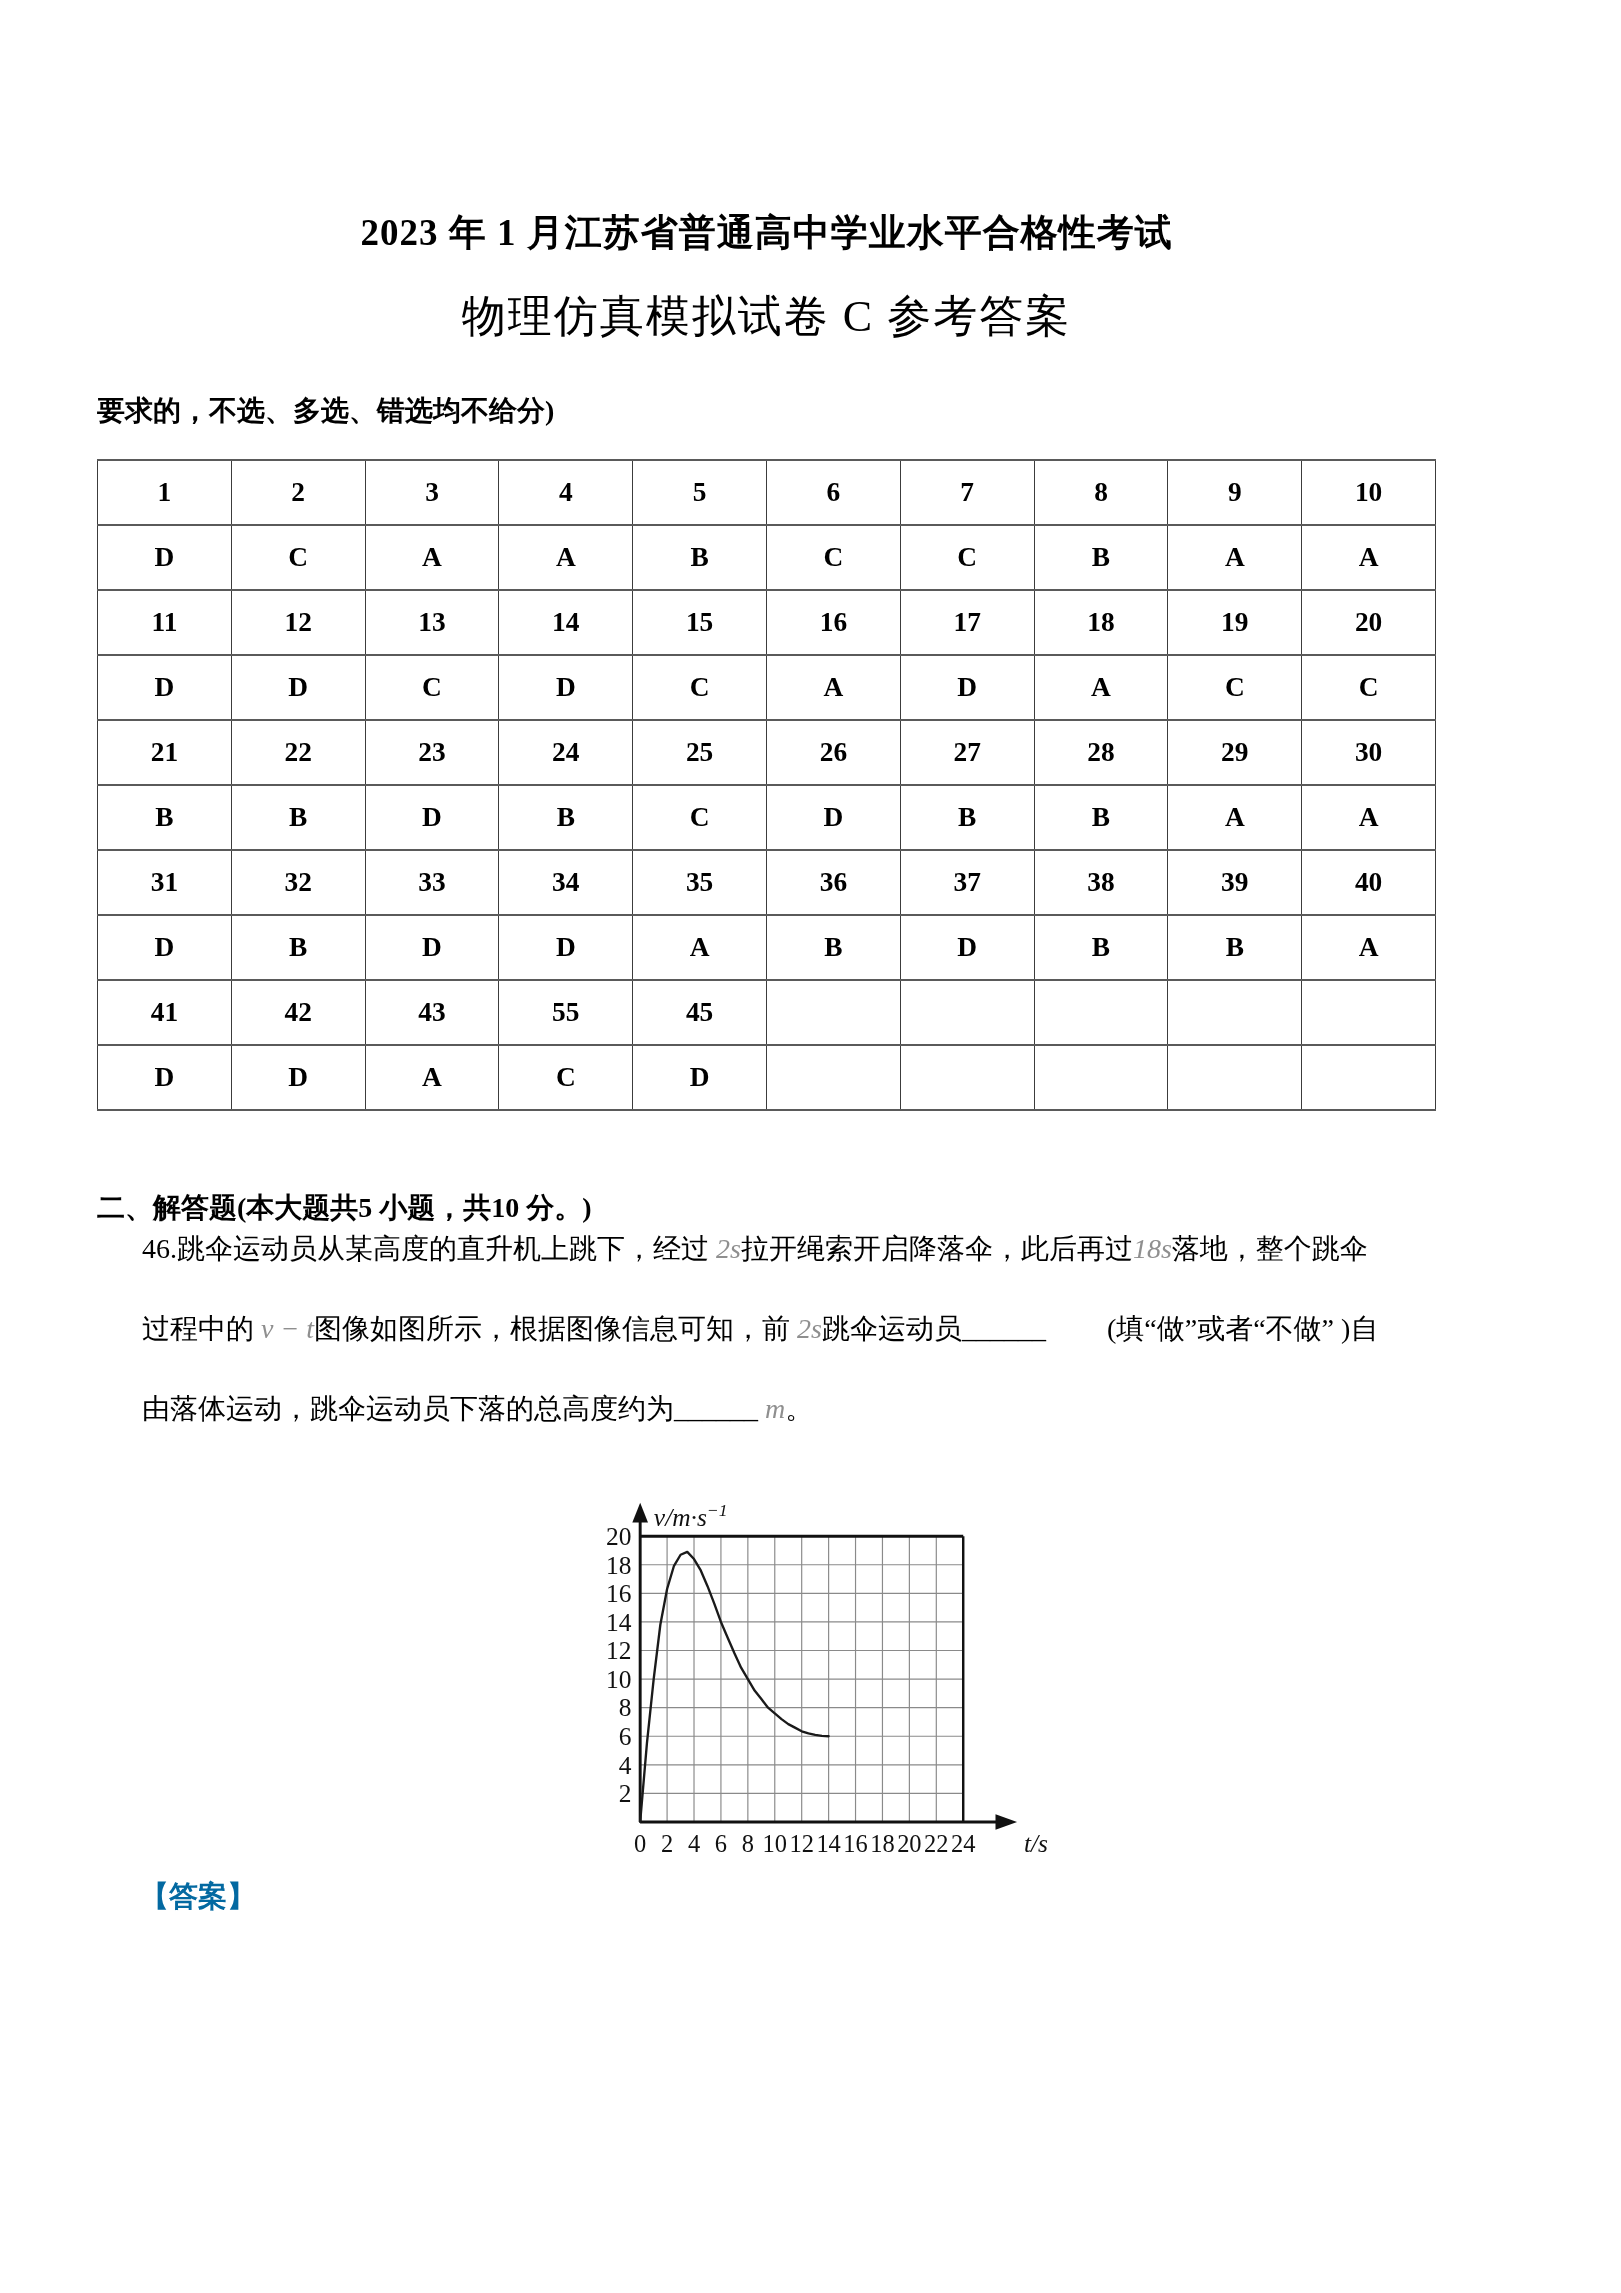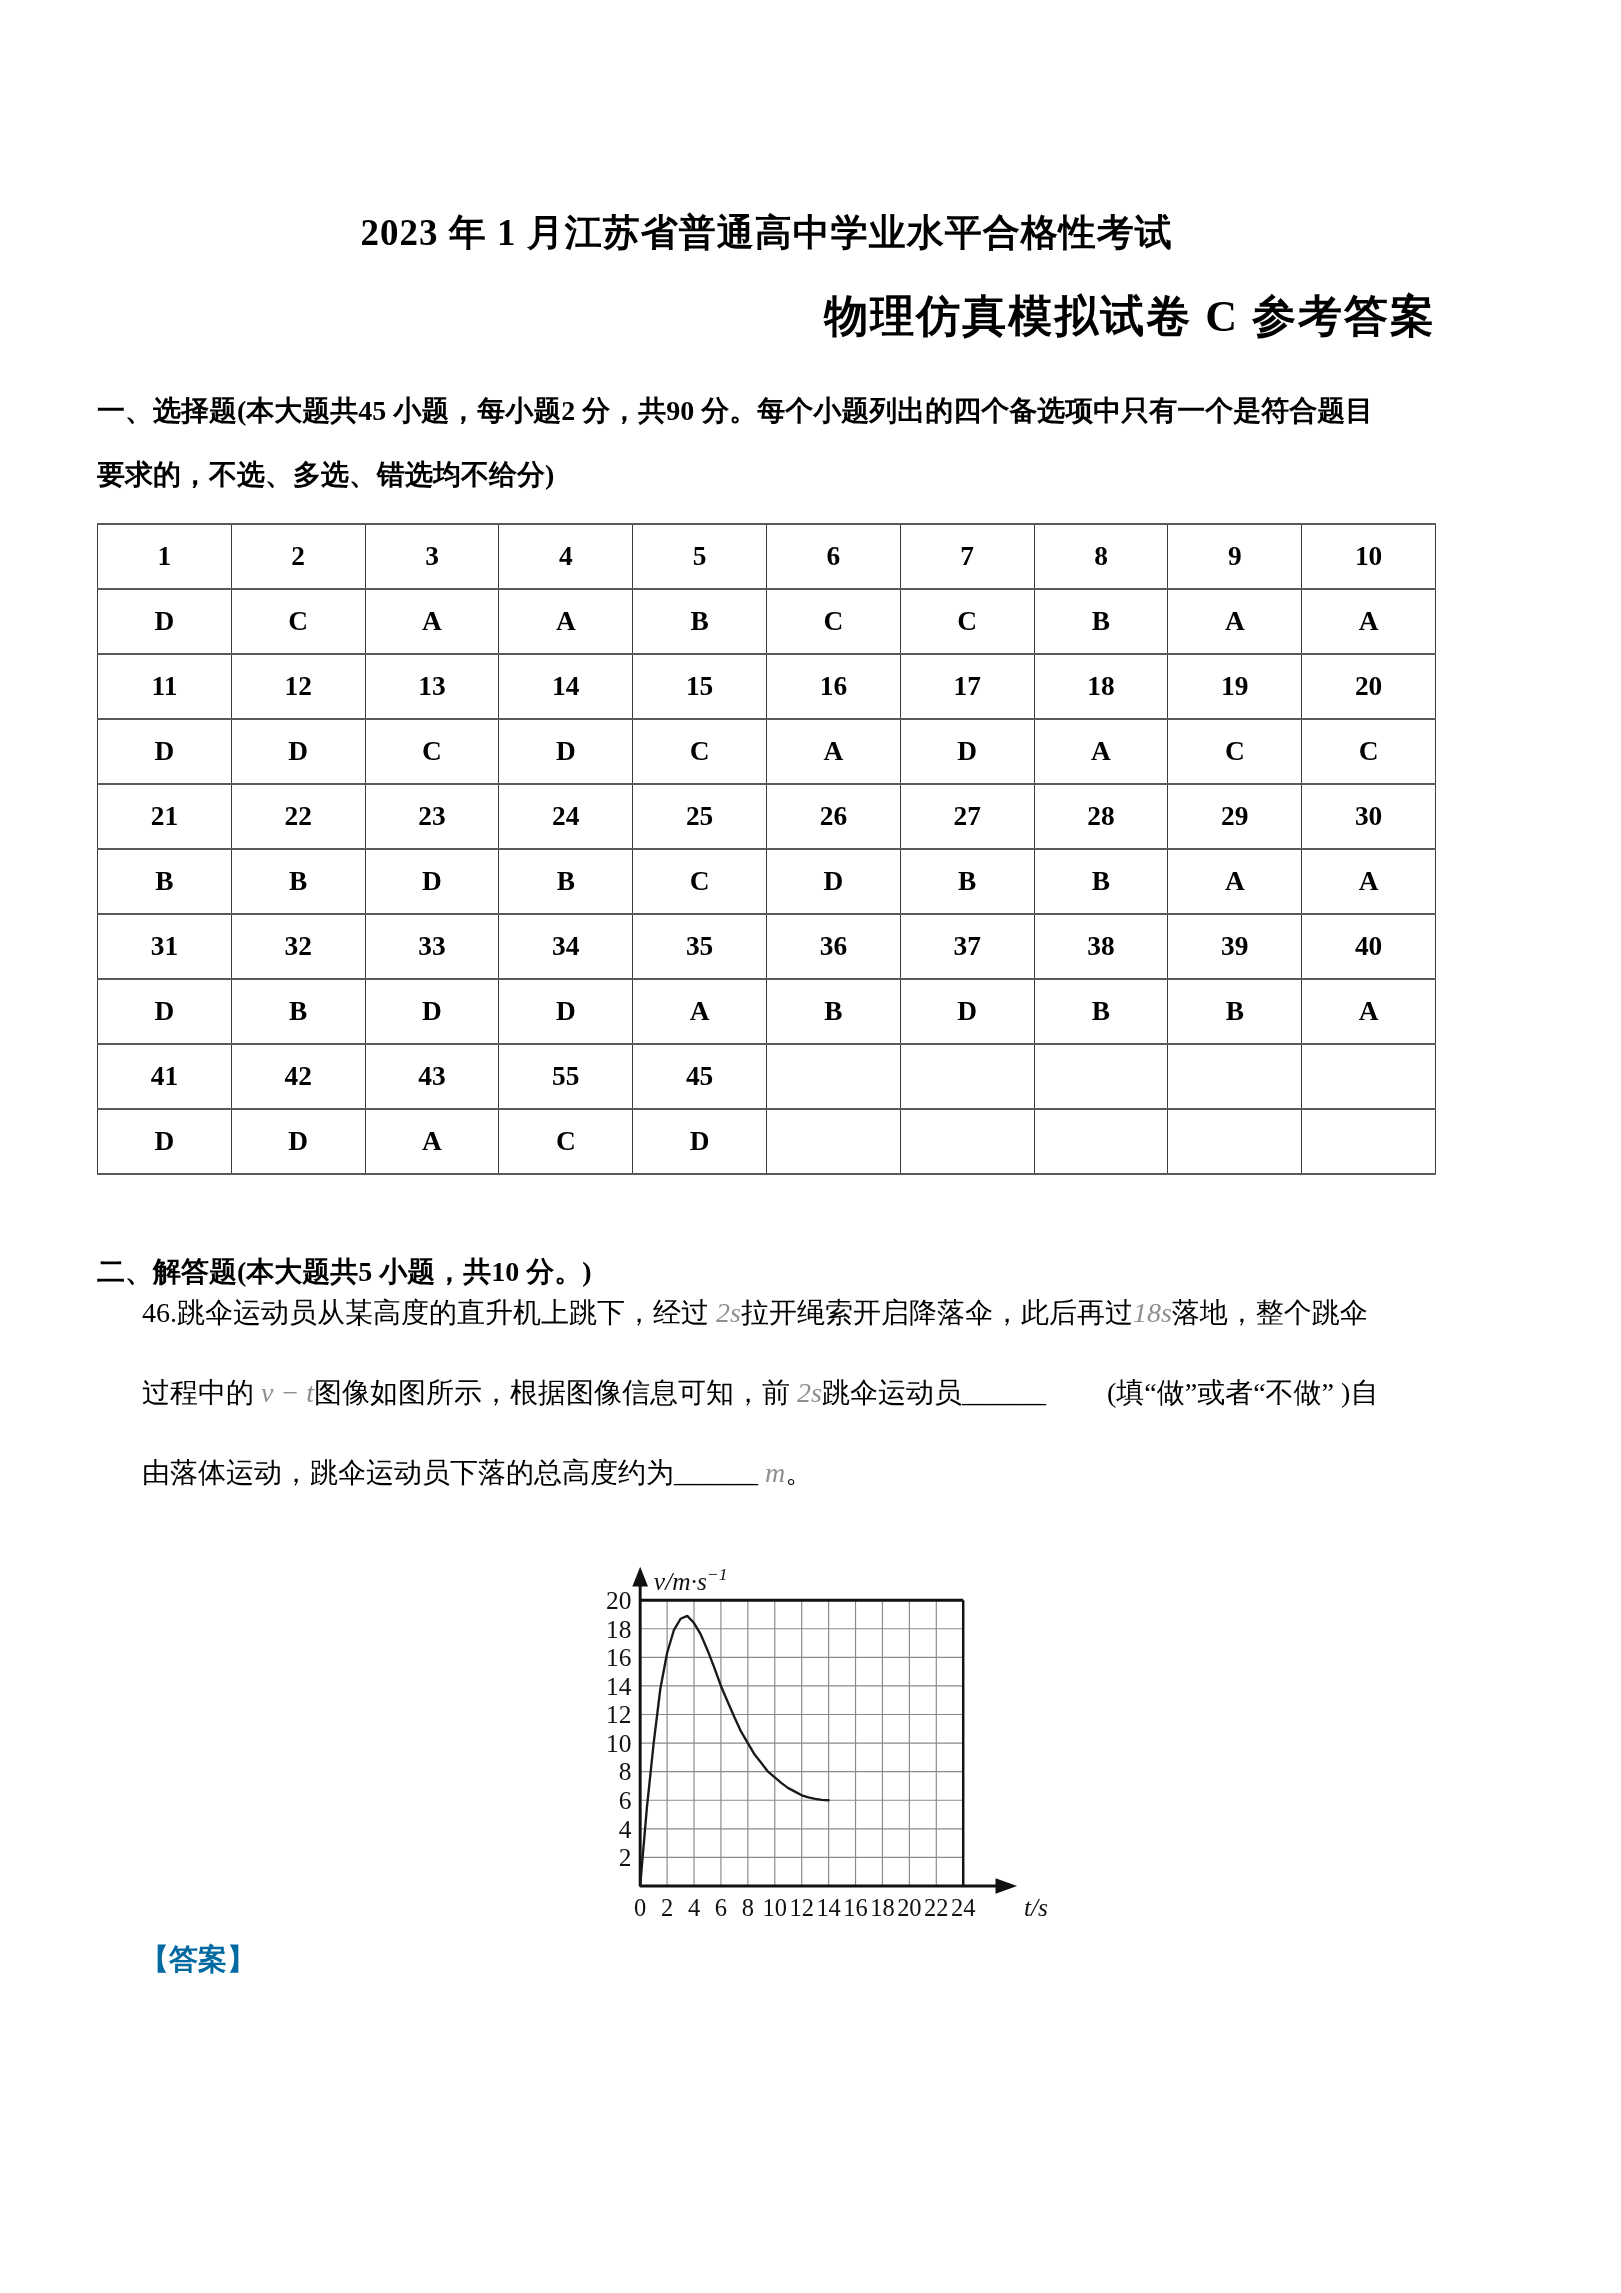--- a/index.html
+++ b/index.html
@@ -8,21 +8,21 @@
     width:1533px; height:2294px; background:#ffffff; color:#000;
     font-family:"Liberation Serif","DejaVu Serif",serif;
     position:relative; overflow:hidden;
   }
   .content { padding:208px 97px 0 97px; }
 
   .doc-title {
     text-align:center; font-size:37px; font-weight:bold; letter-spacing:1px;
   }
   .doc-subtitle {
-    text-align:right; font-size:44px; font-weight:bold; margin-top:29px; letter-spacing:2px;
+    text-align:center; font-size:44px; font-weight:normal; margin-top:29px; letter-spacing:2px;
   }
 
   .sec1 { margin-top:45px; font-size:28px; font-weight:bold; }
   .sec1 .line { line-height:39px; }
   .sec1 .line + .line { margin-top:24.5px; }
 
   table.answers {
     width:100%; border-collapse:collapse; table-layout:fixed; margin-top:29px;
   }
   table.answers td {
@@ -54,21 +54,20 @@
 </head>
 <body>
 
 <div class="page">
   <div class="content">
 
     <div class="doc-title">2023 年 1 月江苏省普通高中学业水平合格性考试</div>
     <div class="doc-subtitle">物理仿真模拟试卷 C  参考答案</div>
 
     <div class="sec1">
-      <div class="line">一、选择题(本大题共45 小题，每小题2 分，共90 分。每个小题列出的四个备选项中只有一个是符合题目</div>
       <div class="line">要求的，不选、多选、错选均不给分)</div>
     </div>
 
     <table class="answers">
       <tbody>
           <tr>
             <td>1</td>
             <td>2</td>
             <td>3</td>
             <td>4</td>

